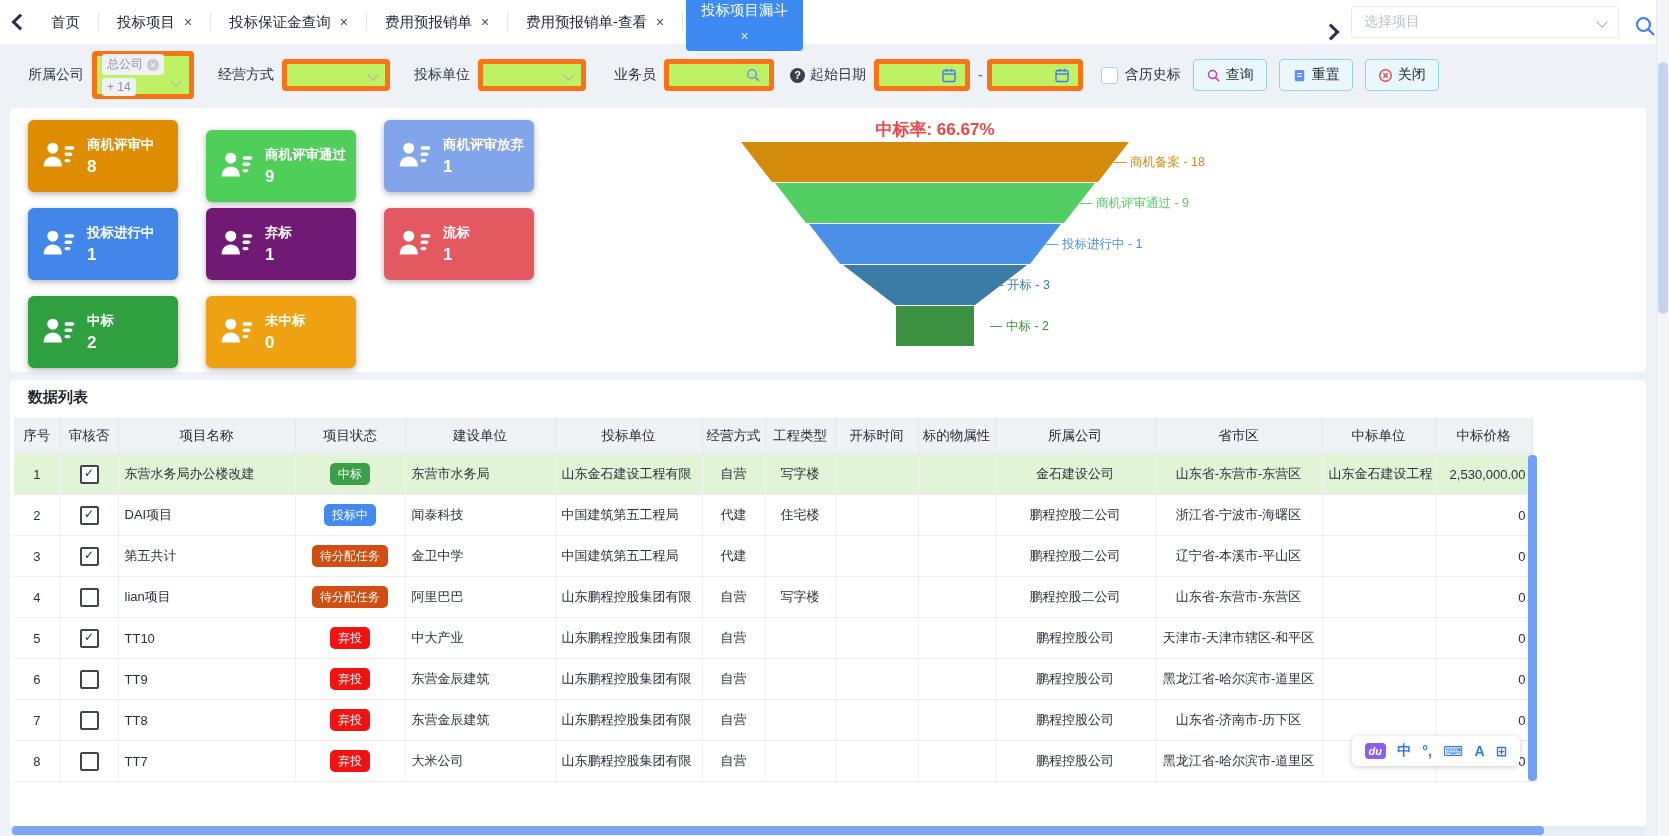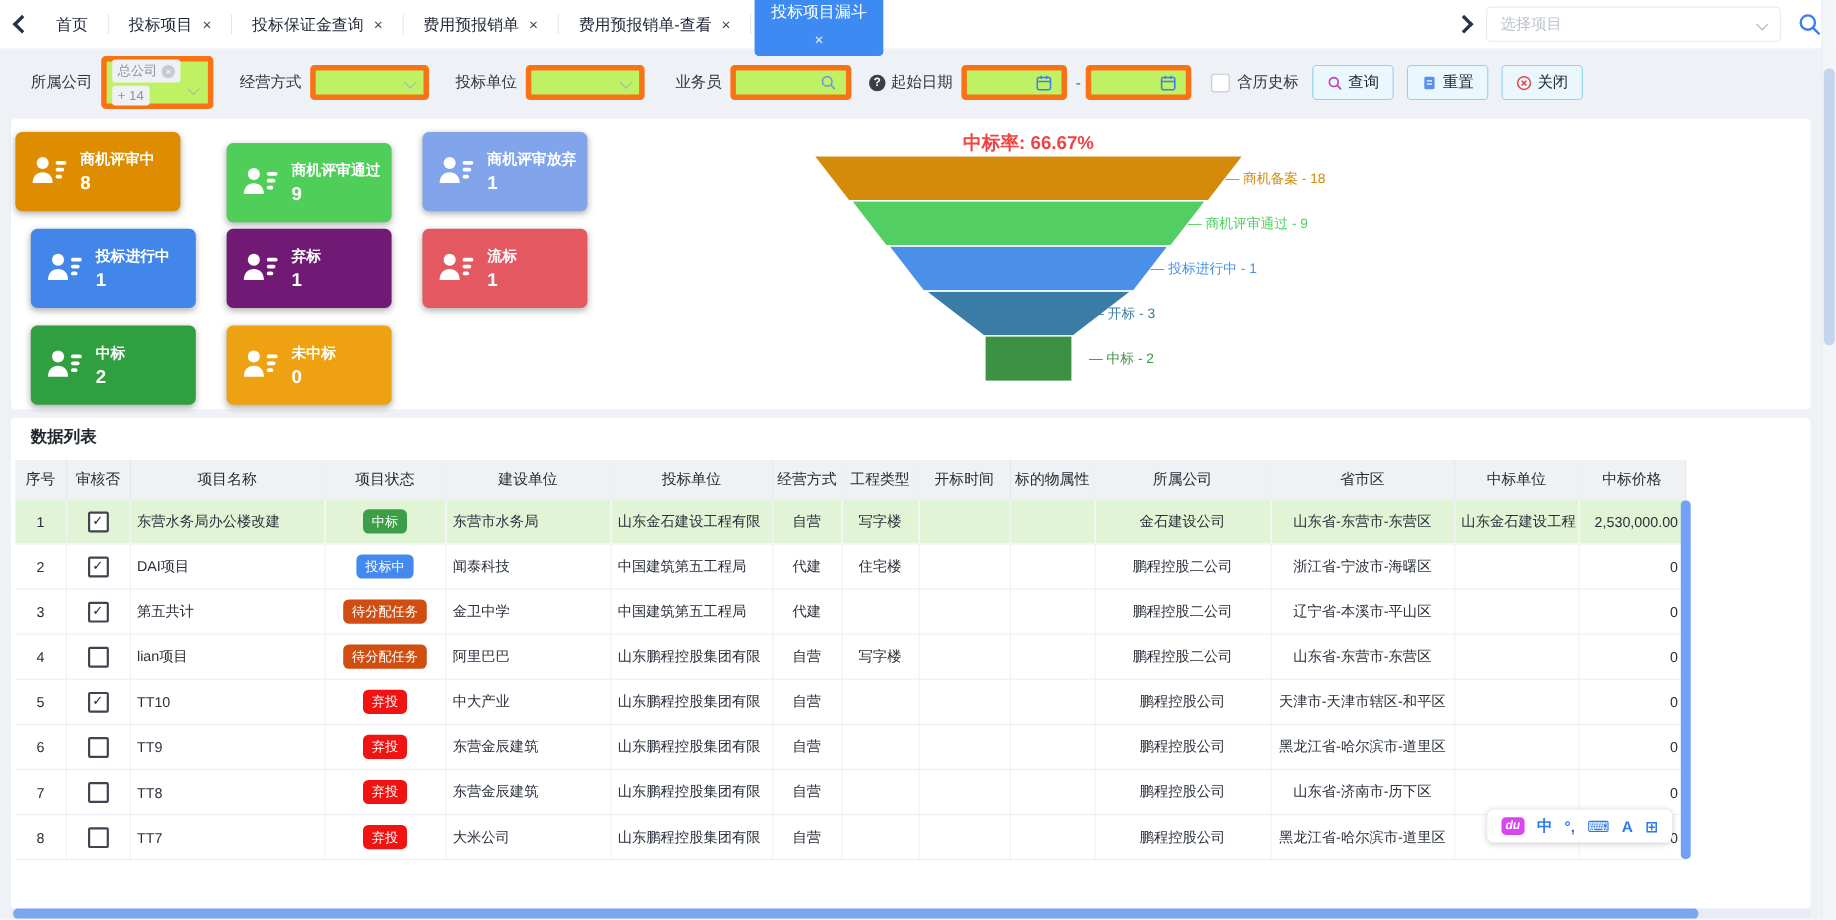--- a/index.html
+++ b/index.html
@@ -10,21 +10,21 @@
           display:flex;align-items:center;padding:0 12px;box-sizing:border-box;}
   .chev{display:inline-block;width:9px;height:9px;border-left:3px solid #27304A;border-bottom:3px solid #27304A;}
   .chev.left{transform:rotate(45deg);margin:0 10px 0 2px;}
   .chev.right{transform:rotate(225deg);margin:0 14px 0 6px;}
   #tabs{display:flex;align-items:center;}
   .tab{display:flex;align-items:center;gap:9px;padding:8px 15px;font-size:14.5px;color:#1F2636;
        border-radius:4px;white-space:nowrap;cursor:pointer;}
   .tab.active{background:#3D8BF2;color:#fff;flex-direction:column;}
   .tab-close{font-size:14px;line-height:1;opacity:.85;}
   .tab-sep{width:1px;height:18px;background:#E2E5EB;margin:0 3px;}
-  .top-right{margin-left:auto;display:flex;align-items:center;}
+  .top-right{margin-left:auto;display:flex;align-items:flex-end;}
   .project-select{width:268px;height:32px;border:1px solid #E6E9F0;border-radius:4px;background:#fff;
        display:flex;align-items:center;padding:0 12px;box-sizing:border-box;color:#BDC3CF;font-size:14px;}
   .chev-d{display:inline-block;width:7px;height:7px;border-left:1.6px solid #A9B2C2;border-bottom:1.6px solid #A9B2C2;
        transform:rotate(-45deg);margin-left:auto;}
   .top-search{margin-left:14px;display:flex;align-items:center;}
   
   .filterbar{position:absolute;top:44px;left:0;width:1669px;height:62px;display:flex;align-items:center;
        padding:0 28px;box-sizing:border-box;font-size:14px;color:#2E3442;}
   .flabel{white-space:nowrap;}
   .fselect,.finput{height:32px;background:#bef264;border:5px solid #f97316;border-radius:4px;
@@ -78,21 +78,21 @@
   
   .vscroll{position:absolute;left:1528px;top:455px;width:9px;height:326px;background:#72A0F6;border-radius:4px;cursor:pointer;}
   .hscroll-track{position:absolute;left:10px;top:826px;width:1636px;height:9px;background:#E8EDF5;border-radius:4px;}
   .hscroll-thumb{position:absolute;left:2px;top:0;height:9px;width:1532px;background:#7CA5F2;border-radius:4px;cursor:pointer;}
   .page-scroll{position:absolute;right:0;top:0;width:13px;height:836px;background:#F3F5F9;border-left:1px solid #E7EAF0;box-sizing:border-box;}
   .page-thumb{position:absolute;right:1px;top:62px;width:10px;height:252px;background:#C5D5EE;border-radius:5px;cursor:pointer;}
   
   .ime{position:absolute;left:1352px;top:736px;width:168px;height:30px;background:#fff;border-radius:6px;
        box-shadow:0 1px 6px rgba(0,0,0,.2);display:flex;align-items:center;justify-content:space-around;padding:0 7px;box-sizing:border-box;}
   .ime .iico{color:#2B78F0;font-weight:bold;font-size:14px;cursor:pointer;}
-  .ime .du{background:#d946ef;color:#fff;border-radius:4px;padding:2px 4px;font-size:11px;font-style:italic;}
+  .ime .du{background:#8b5cf6;color:#fff;border-radius:4px;padding:2px 4px;font-size:11px;font-style:italic;}
 </style>
 </head>
 <body>
 
 <header class="topbar">
   <span class="chev left"></span>
   <nav id="tabs">
       <div class="tab">
         <span>首页</span>
       </div>
@@ -217,21 +217,21 @@
         <circle cx="8" cy="8" r="6.2" fill="none" stroke="#E5484D" stroke-width="1.5"></circle>
         <line x1="5.7" y1="5.7" x2="10.3" y2="10.3" stroke="#E5484D" stroke-width="1.5"></line>
         <line x1="10.3" y1="5.7" x2="5.7" y2="10.3" stroke="#E5484D" stroke-width="1.5"></line>
       </svg>
     <span>关闭</span>
   </button>
 </div>
 
 <section class="panel panel-stats">
   <div id="cards">
-      <div class="card" style="left: 4px; top: 12px; background: rgb(222, 140, 0);">
+      <div class="card" style="left: 18px; top: 12px; background: rgb(222, 140, 0);">
         <svg viewBox="0 0 26 24">
           <circle cx="9" cy="6" r="4.2" fill="#fff"></circle>
           <path d="M2 20c0-5 3.2-7.6 7-7.6s7 2.6 7 7.6z" fill="#fff"></path>
           <rect x="18" y="4.6" width="7.5" height="2.6" rx="1.3" fill="#fff"></rect>
           <rect x="18" y="9.4" width="6" height="2.6" rx="1.3" fill="#fff"></rect>
           <rect x="18" y="14.2" width="4.5" height="2.6" rx="1.3" fill="#fff"></rect>
         </svg>
         <div>
           <div class="card-label">商机评审中</div>
           <div class="card-value">8</div>

